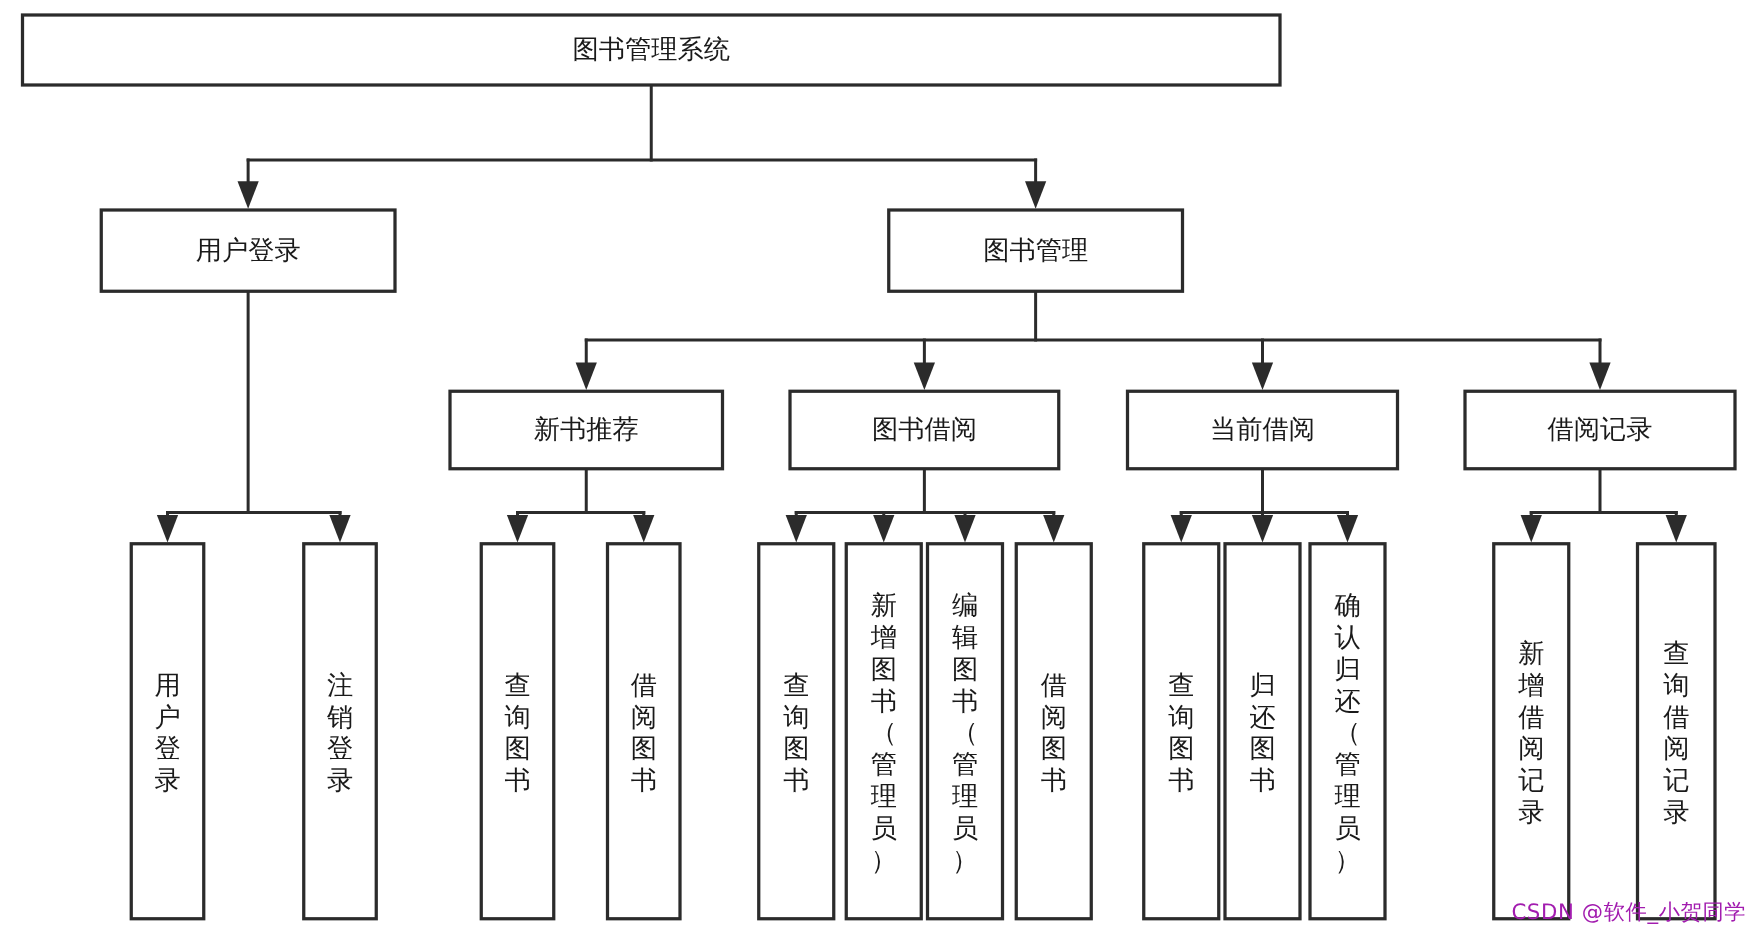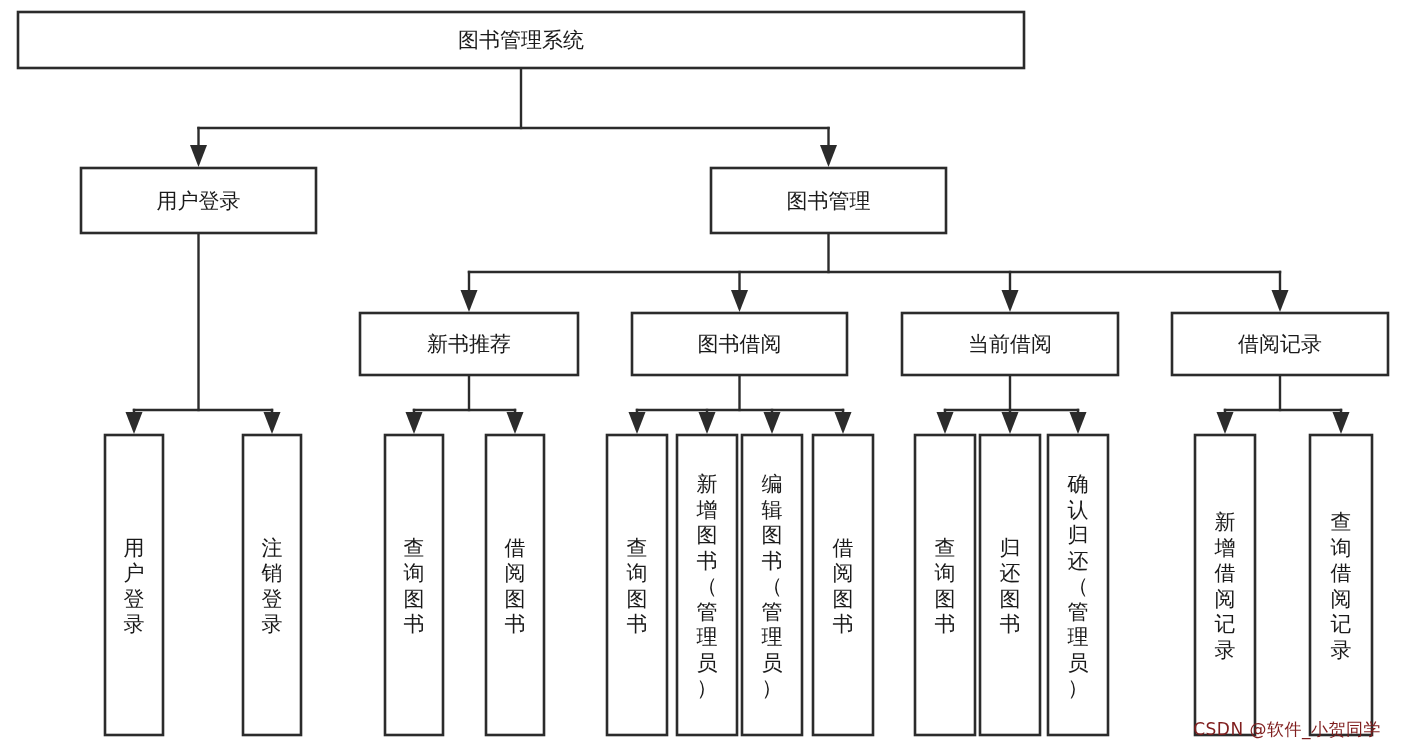--- a/index.html
+++ b/index.html
@@ -51,25 +51,25 @@
     dominant-baseline: middle;
   }
   .node-label-v {
     font-family: "DejaVu Sans", "Liberation Sans", sans-serif;
     font-size: 21px;
     fill: #1a1a1a;
     text-anchor: middle;
   }
   .watermark {
     position: absolute;
-    right: 24px;
+    right: 8px;
     bottom: 6px;
     font-family: "DejaVu Sans", "Liberation Sans", sans-serif;
     font-size: 17px;
-    color: #7f1d1d;
+    color: #a21caf;
     letter-spacing: 0.5px;
     white-space: nowrap;
     user-select: none;
   }
 </style>
 </head>
 <body>
 
 <div id="diagram-root">
   <svg class="flow-svg" viewBox="0 0 1405 747">

